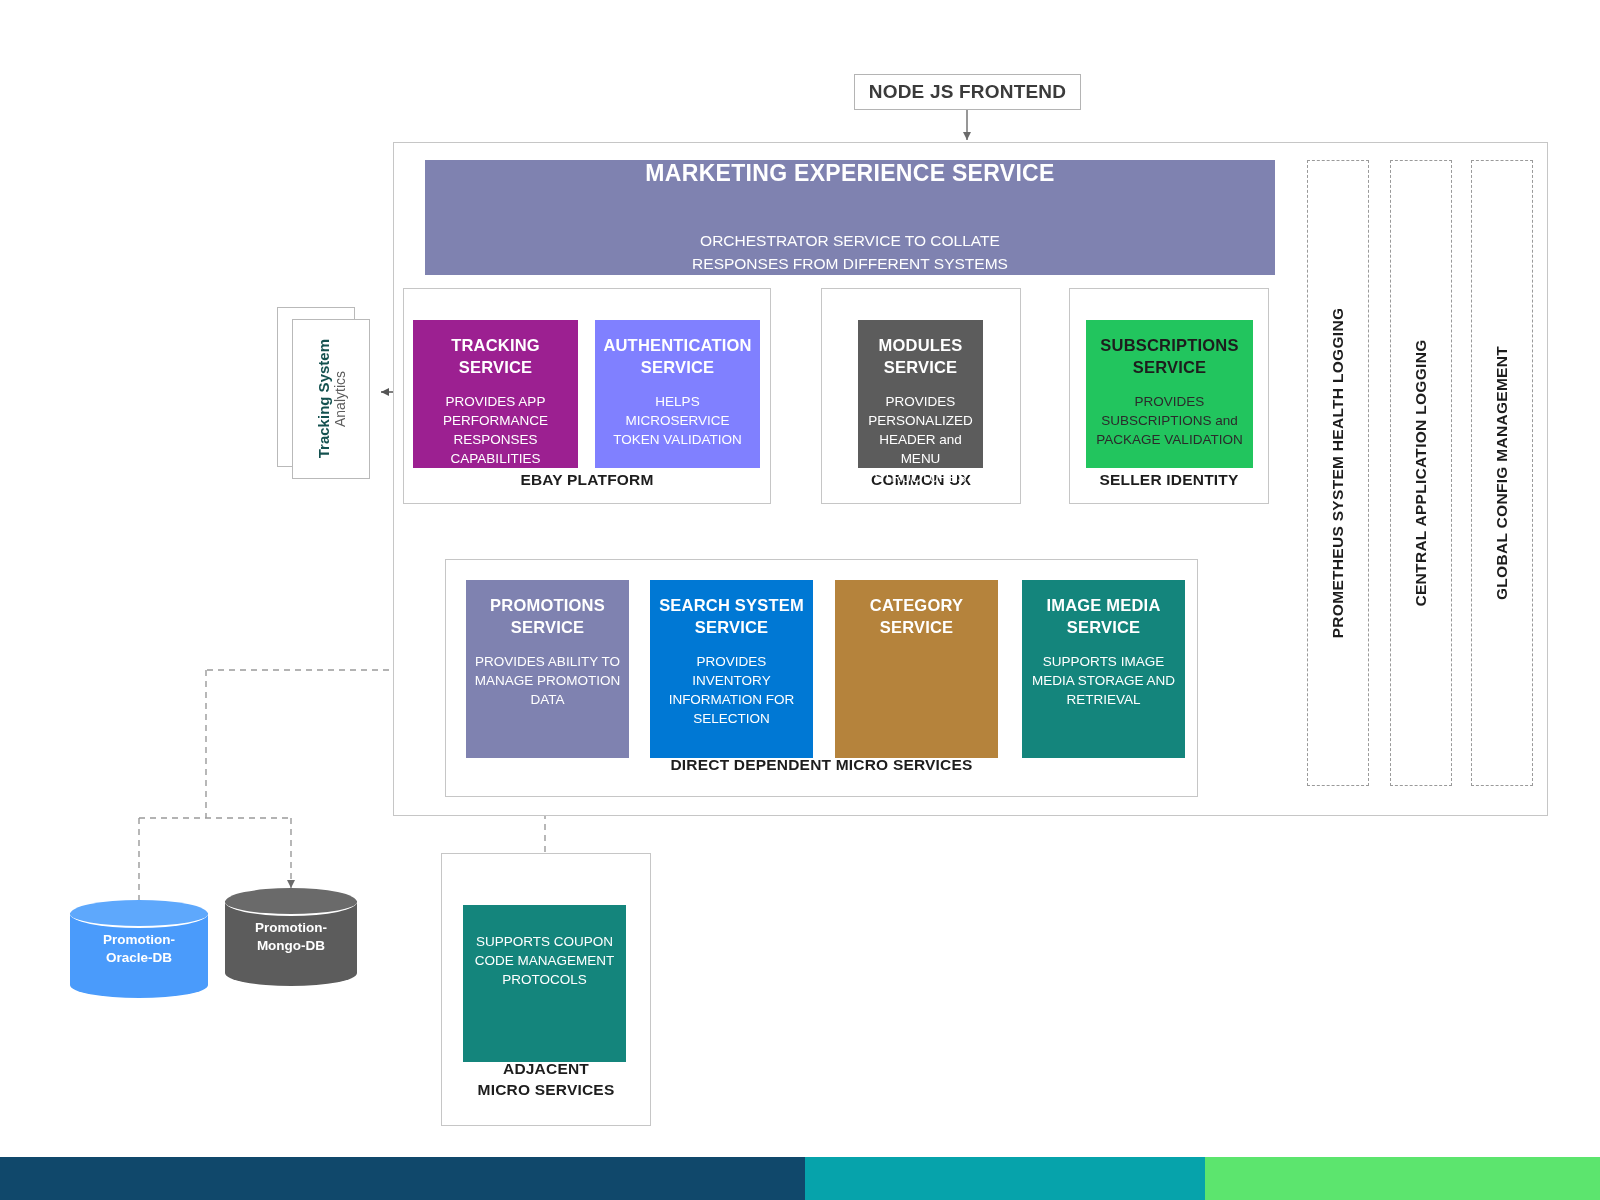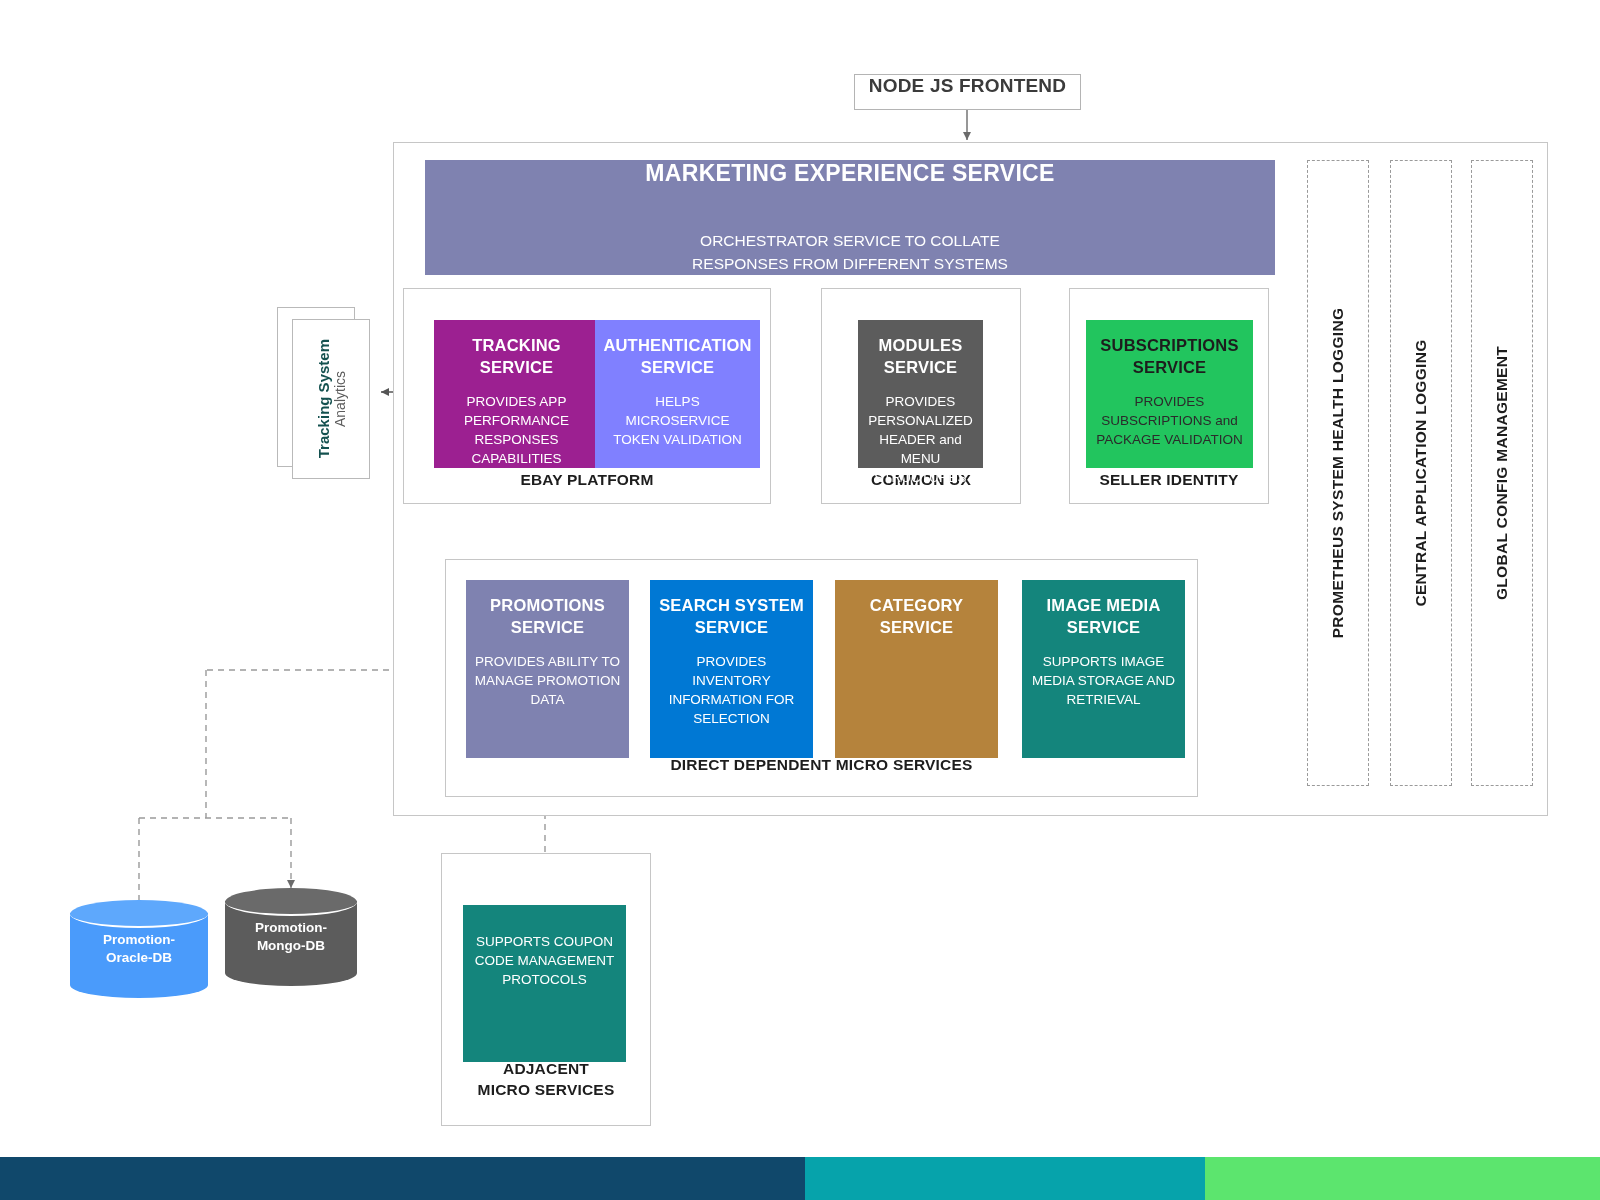--- a/index.html
+++ b/index.html
@@ -11,21 +11,21 @@
     position:relative;
   }
   #stage{position:absolute;left:0;top:0;width:1600px;height:1200px;}
 
   .abs{position:absolute;box-sizing:border-box;}
 
   
   #frontend{
     left:854px;top:74px;width:227px;height:36px;
     border:1px solid #b4b4b4;background:#fff;
-    display:flex;align-items:flex-start;justify-content:center;
+    display:flex;align-items:center;justify-content:center;
     font-size:19px;font-weight:700;color:#3b3b3b;letter-spacing:.2px;
   }
 
   
   #outer{
     left:393px;top:142px;width:1155px;height:674px;
     border:1px solid #c6c6c6;background:#fff;
   }
 
   
@@ -156,21 +156,21 @@
     <div id="tracking-text">
       <span class="vert" id="tr-main">Tracking System</span>
       <span class="vert" id="tr-sub">Analytics</span>
     </div>
   </div>
 
   <div class="abs group" style="left:403px;top:288px;width:368px;height:216px;">
     <div class="group-label" style="bottom:14px;">EBAY PLATFORM</div>
   </div>
 
-  <div class="abs svc" style="left:413px;top:320px;width:165px;height:148px;background:#9c2091;margin-left:21px;">
+  <div class="abs svc" style="left:413px;top:320px;width:165px;height:148px;background:#9c2091;">
     <div class="name">
       <div>TRACKING</div>
       <div>SERVICE</div>
     </div>
     <div class="desc">PROVIDES APP PERFORMANCE RESPONSES CAPABILITIES</div>
   </div>
 
   <div class="abs svc" style="left:595px;top:320px;width:165px;height:148px;background:#8080ff;">
     <div class="name">
       <div>AUTHENTICATION</div>

